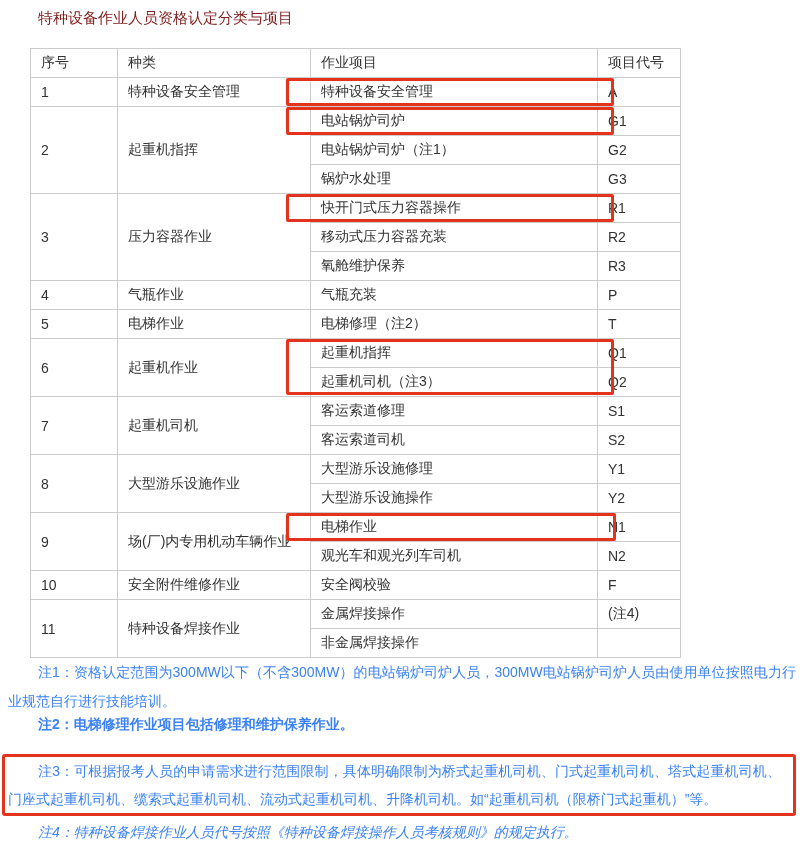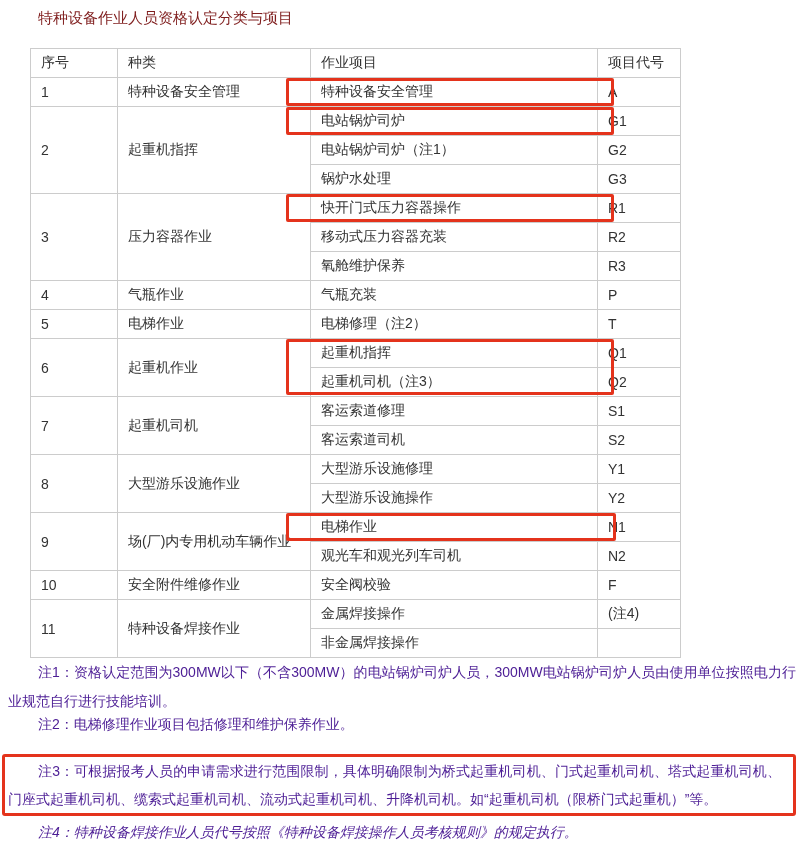--- a/index.html
+++ b/index.html
@@ -38,25 +38,25 @@
     pointer-events:none;
   }
   .hl-a  { left:286px; top:78px;  width:328px; height:28px; }
   .hl-g1 { left:286px; top:107px; width:328px; height:28px; }
   .hl-r1 { left:286px; top:194px; width:328px; height:28px; }
   .hl-q  { left:286px; top:339px; width:328px; height:56px; }
   .hl-n1 { left:286px; top:513px; width:330px; height:28px; }
   .note {
     position:absolute; left:8px; width:788px;
     font-size:14px; line-height:29px;
-    text-indent:30px; color:#4c1d95;
+    text-indent:30px; color:#3b82f6;
     text-align:justify;
   }
   .note-1 { top:658px; }
-  .note-2 { top:710px; }
+  .note-2 { top:710px;font-weight:bold; }
   .note-3 {
     left:2px; top:754px; width:794px;
     border:3px solid #e4331c; border-radius:3px;
     padding:0 12px 0 3px;
     line-height:28px;
   }
   .note-4 { top:818px;font-style:italic; }
 </style>
 </head>
 <body>

